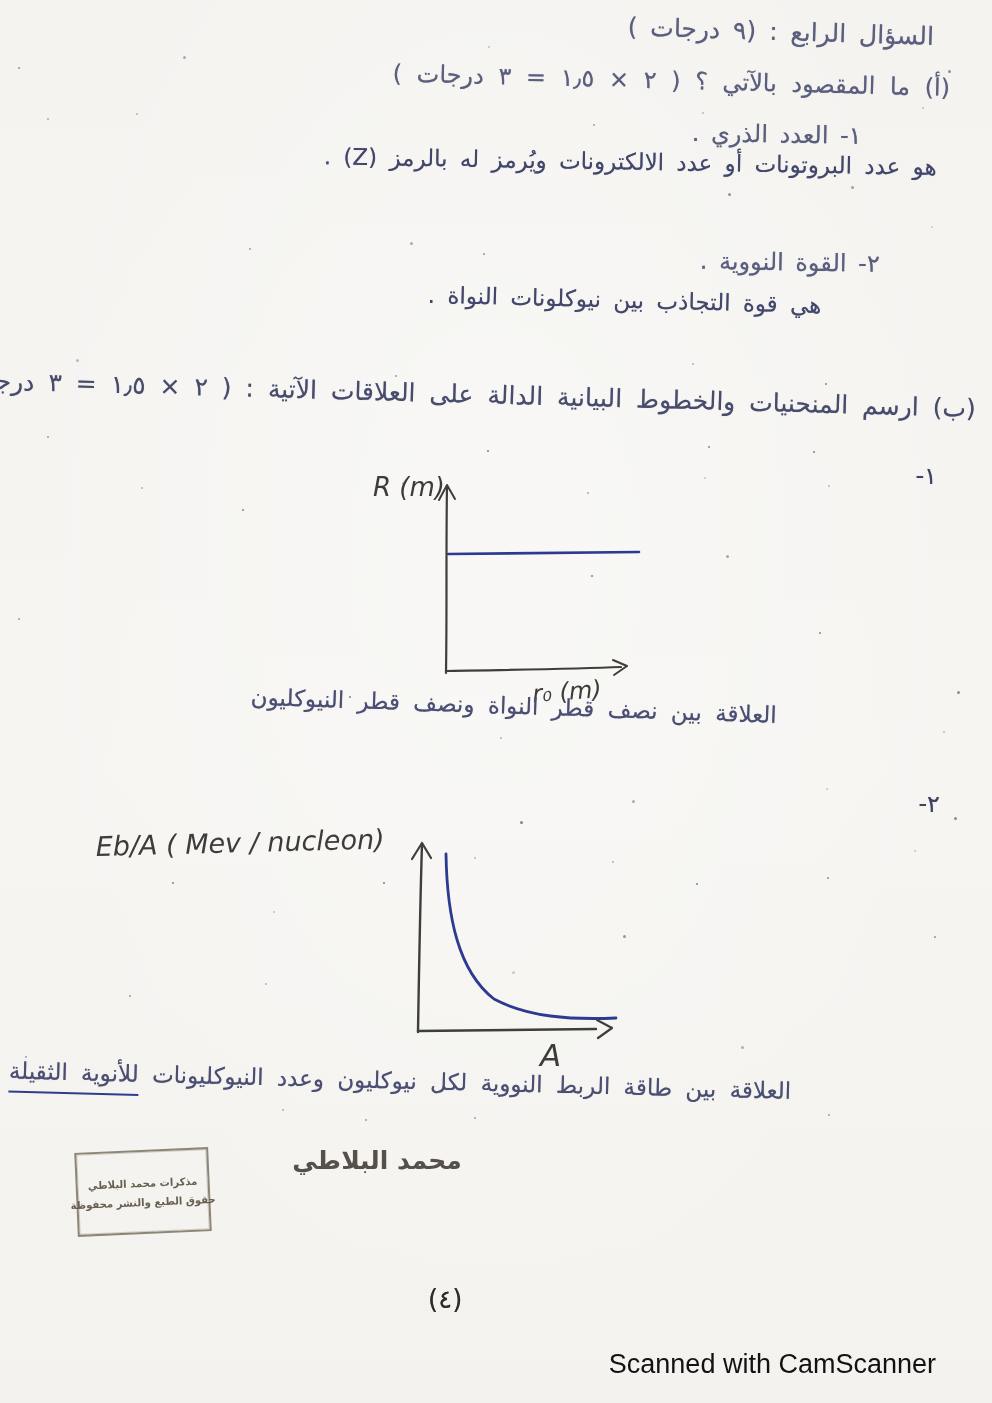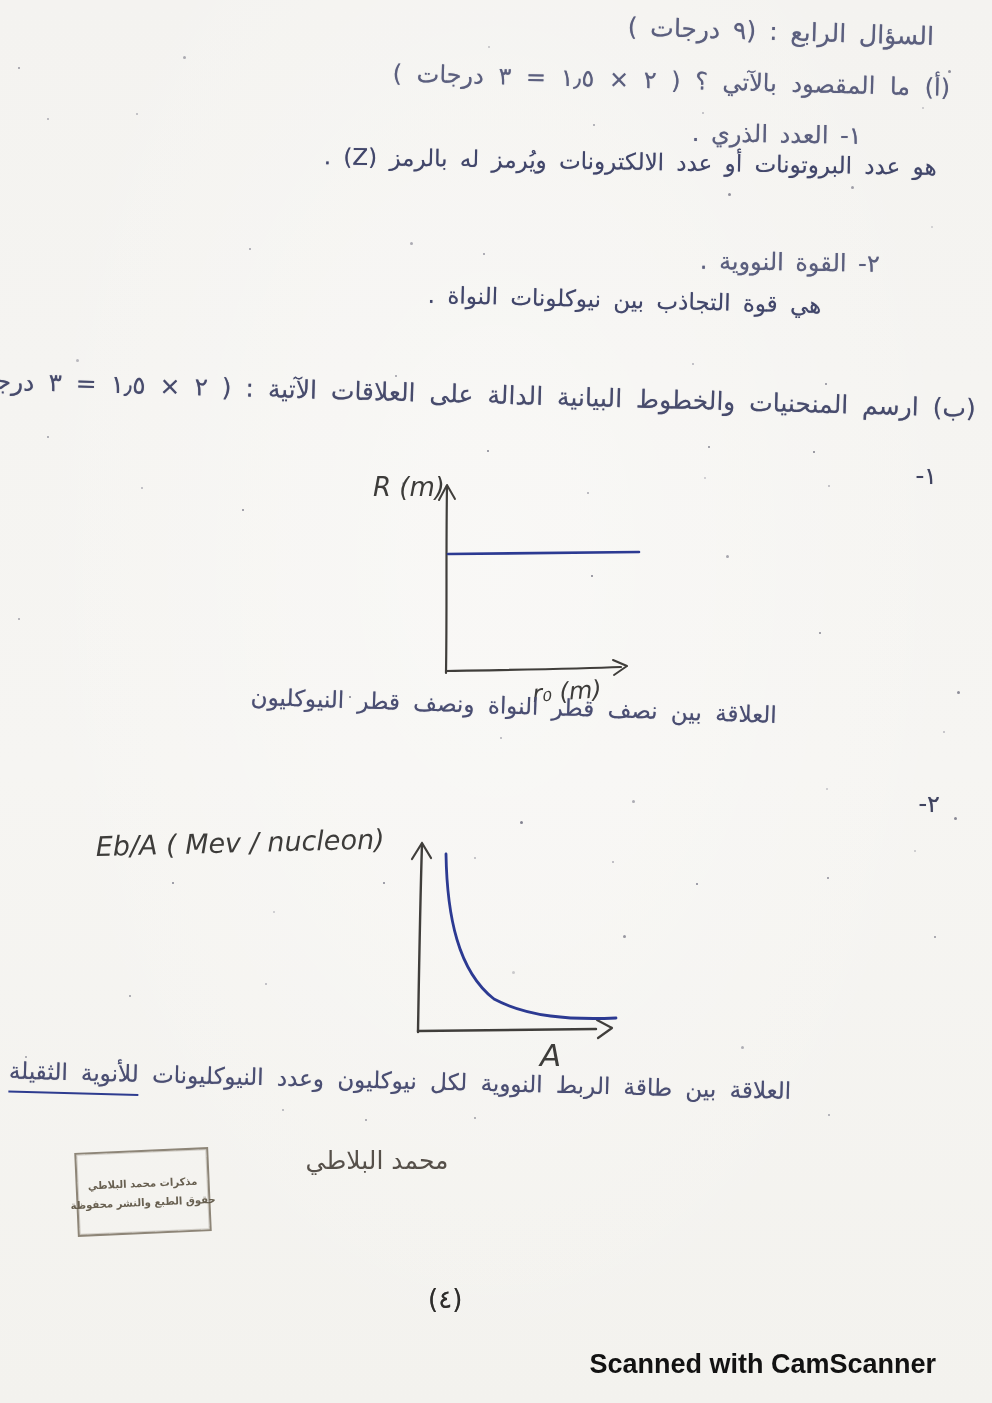--- a/index.html
+++ b/index.html
@@ -31,29 +31,29 @@
     box-shadow:inset 0 0 0 1px rgba(112,101,85,0.25);
     transform:rotate(-2.5deg);
     display:flex;flex-direction:column;justify-content:center;align-items:center;gap:7px;
     color:rgba(96,87,72,0.95);
   }
   .stamp .sline{font-size:10.5px;font-weight:bold;direction:rtl;white-space:nowrap;transform:scaleX(0.96);}
   .signature{
     position:absolute;left:272px;top:1146px;width:210px;text-align:center;
     color:#56504a;direction:rtl;
   }
-  .signature .name{font-size:25px;font-weight:normal;letter-spacing:1px;}
+  .signature .name{font-size:25px;font-weight:bold;letter-spacing:1px;}
   .signature .phone{font-size:29px;font-weight:bold;letter-spacing:3px;margin-top:-2px;color:#4e4943;}
   .pagenum{
     position:absolute;left:428px;top:1284px;font-size:26px;color:#2e2d2b;direction:rtl;
     text-shadow:0 0 0.5px rgba(30,30,30,0.6);
   }
   .footer{
     position:absolute;right:56px;top:1349px;
-    font-family:"Liberation Sans", sans-serif;font-weight:700;font-size:27px;color:#121212;
+    font-family:"Liberation Sans", sans-serif;font-weight:400;font-size:27px;color:#121212;
   }
   .dot{position:absolute;background:#32324a;border-radius:50%;}
 </style>
 </head>
 <body>
 
 <div class="page">
 
   <div>
       <div class="dot" style="left: 17.563px; top: 67.2125px; width: 2px; height: 2px; opacity: 0.49;"></div>

